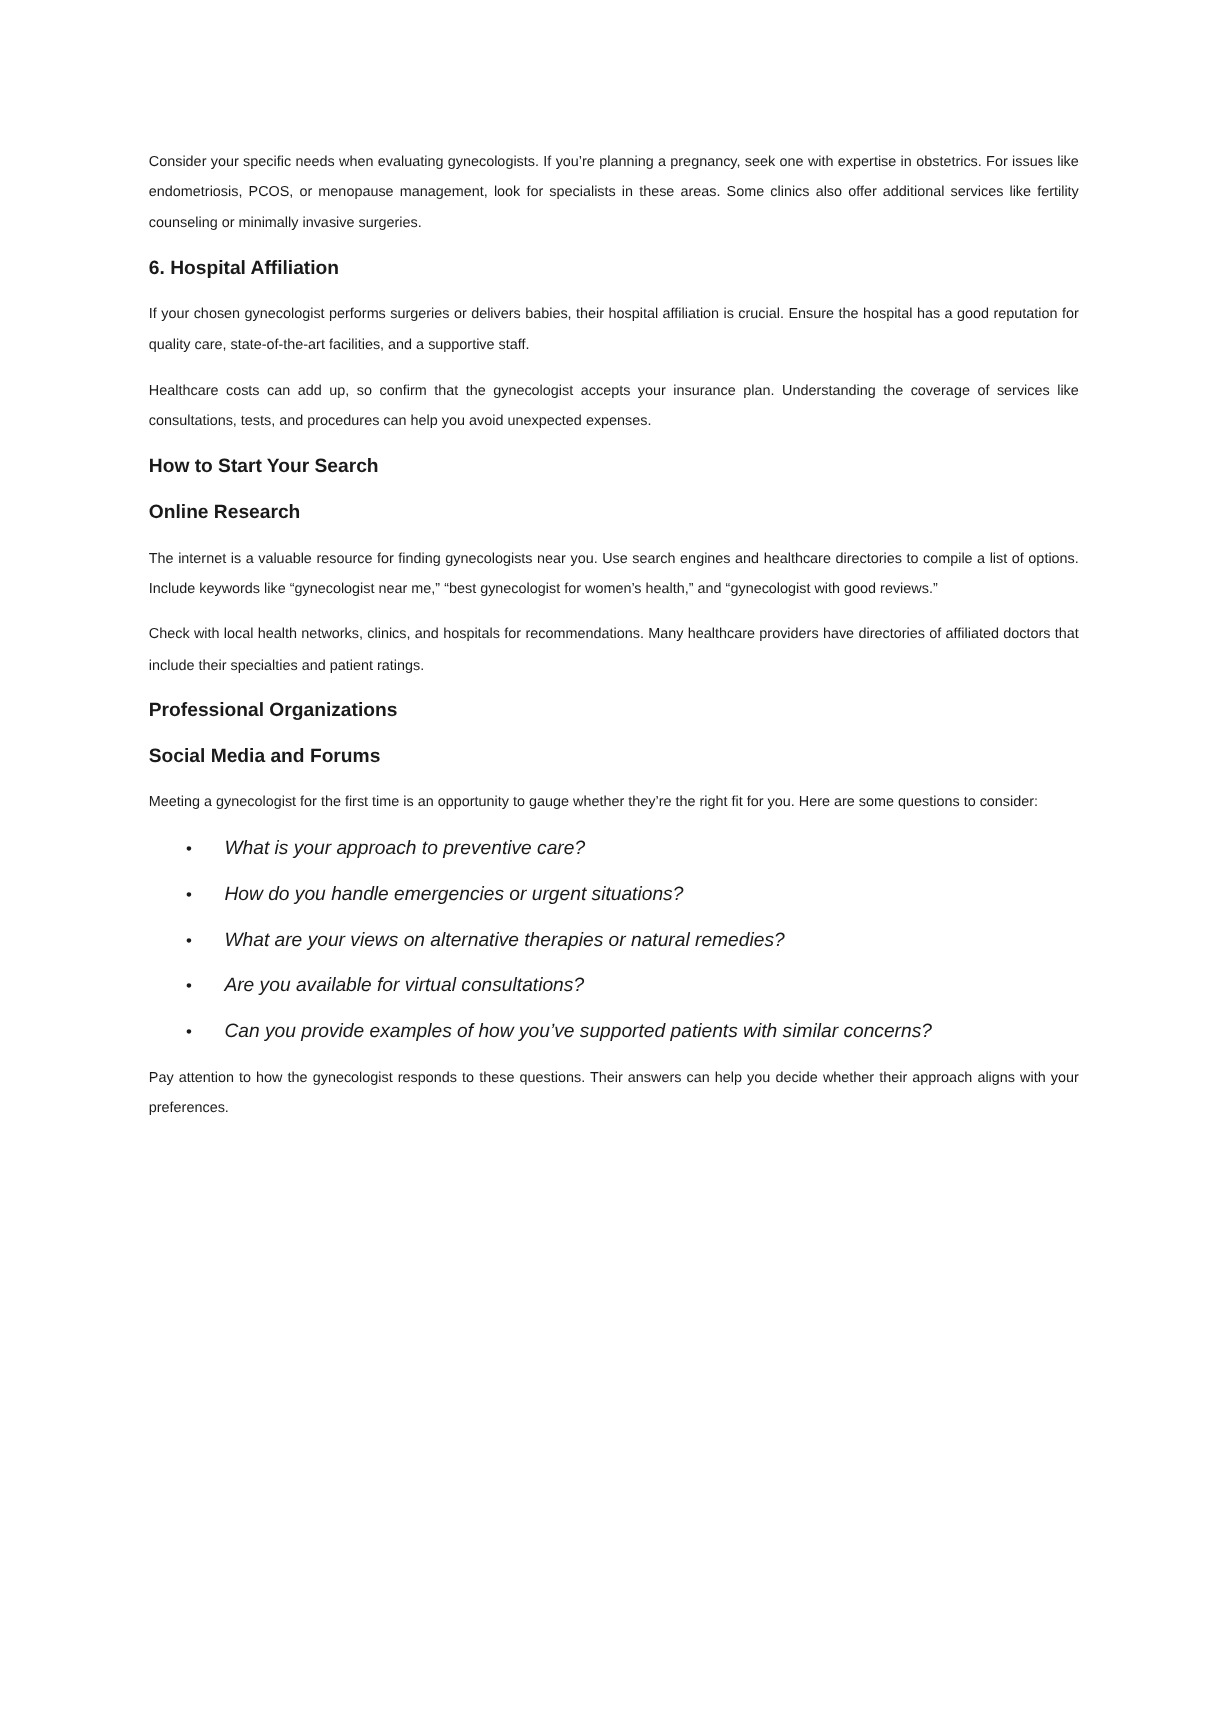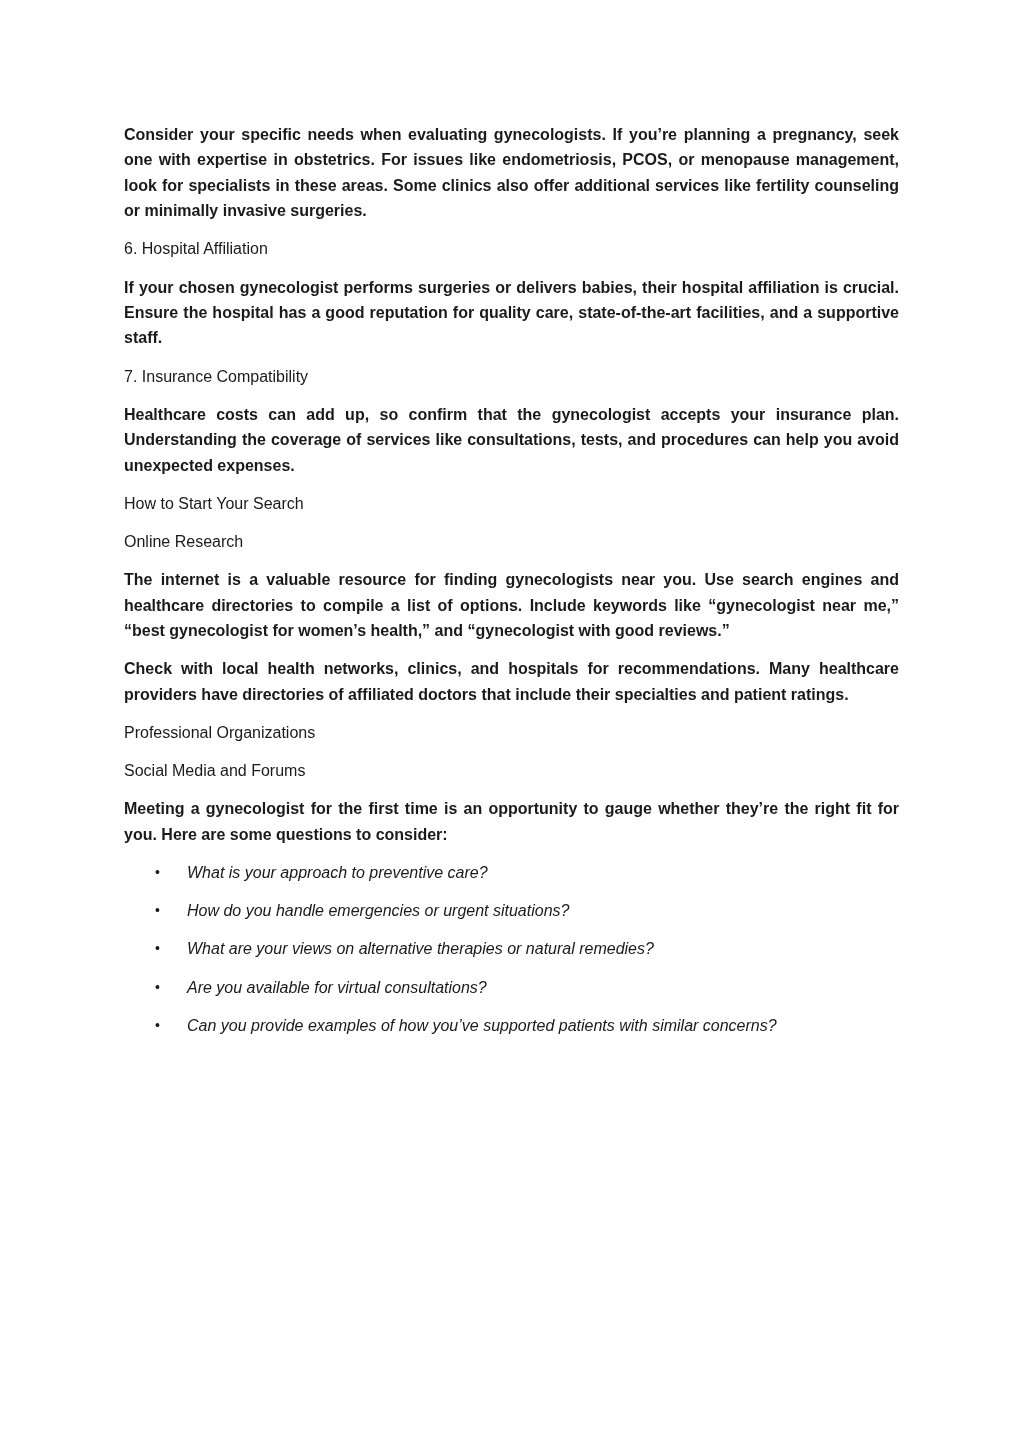--- a/index.html
+++ b/index.html
@@ -13,31 +13,31 @@
   }
   .page {
     box-sizing: border-box;
     width: 1023px;
     height: 1447px;
     padding: 122px 124px 0 124px;
     background: #ffffff;
   }
   .para {
     margin: 0 0 12.8px 0;
-    font-size: 16px;
+    font-size: 12px;
     line-height: 25.4px;
     text-align: justify;
     text-justify: inter-word;
-    font-weight: 700;
+    font-weight: 400;
   }
   .heading {
     margin: 0 0 12.8px 0;
     font-size: 16px;
     line-height: 25.4px;
-    font-weight: 400;
+    font-weight: 700;
     text-align: left;
   }
   .bullet {
     display: flex;
     align-items: flex-start;
     margin: 0 0 12.8px 0;
     font-size: 16px;
     line-height: 25.4px;
   }
   .bullet .dot {
@@ -54,21 +54,20 @@
     font-style: italic;
   }
 </style>
 </head>
 <body>
 
 <main class="page" id="doc-root">
     <p class="para">Consider your specific needs when evaluating gynecologists. If you’re planning a pregnancy, seek one with expertise in obstetrics. For issues like endometriosis, PCOS, or menopause management, look for specialists in these areas. Some clinics also offer additional services like fertility counseling or minimally invasive surgeries.</p>
     <h2 class="heading">6. Hospital Affiliation</h2>
     <p class="para">If your chosen gynecologist performs surgeries or delivers babies, their hospital affiliation is crucial. Ensure the hospital has a good reputation for quality care, state-of-the-art facilities, and a supportive staff.</p>
-    <h2 class="heading">7. Insurance Compatibility</h2>
     <p class="para">Healthcare costs can add up, so confirm that the gynecologist accepts your insurance plan. Understanding the coverage of services like consultations, tests, and procedures can help you avoid unexpected expenses.</p>
     <h2 class="heading">How to Start Your Search</h2>
     <h2 class="heading">Online Research</h2>
     <p class="para">The internet is a valuable resource for finding gynecologists near you. Use search engines and healthcare directories to compile a list of options. Include keywords like “gynecologist near me,” “best gynecologist for women’s health,” and “gynecologist with good reviews.”</p>
     <p class="para">Check with local health networks, clinics, and hospitals for recommendations. Many healthcare providers have directories of affiliated doctors that include their specialties and patient ratings.</p>
     <h2 class="heading">Professional Organizations</h2>
     <h2 class="heading">Social Media and Forums</h2>
     <p class="para">Meeting a gynecologist for the first time is an opportunity to gauge whether they’re the right fit for you. Here are some questions to consider:</p>
     <div class="bullet">
       <span class="dot">•</span>
@@ -83,13 +82,14 @@
       <span class="btext">What are your views on alternative therapies or natural remedies?</span>
     </div>
     <div class="bullet">
       <span class="dot">•</span>
       <span class="btext">Are you available for virtual consultations?</span>
     </div>
     <div class="bullet">
       <span class="dot">•</span>
       <span class="btext">Can you provide examples of how you’ve supported patients with similar concerns?</span>
     </div>
+    <p class="para">Pay attention to how the gynecologist responds to these questions. Their answers can help you decide whether their approach aligns with your preferences.</p>
   </main>
 
 </body></html>

